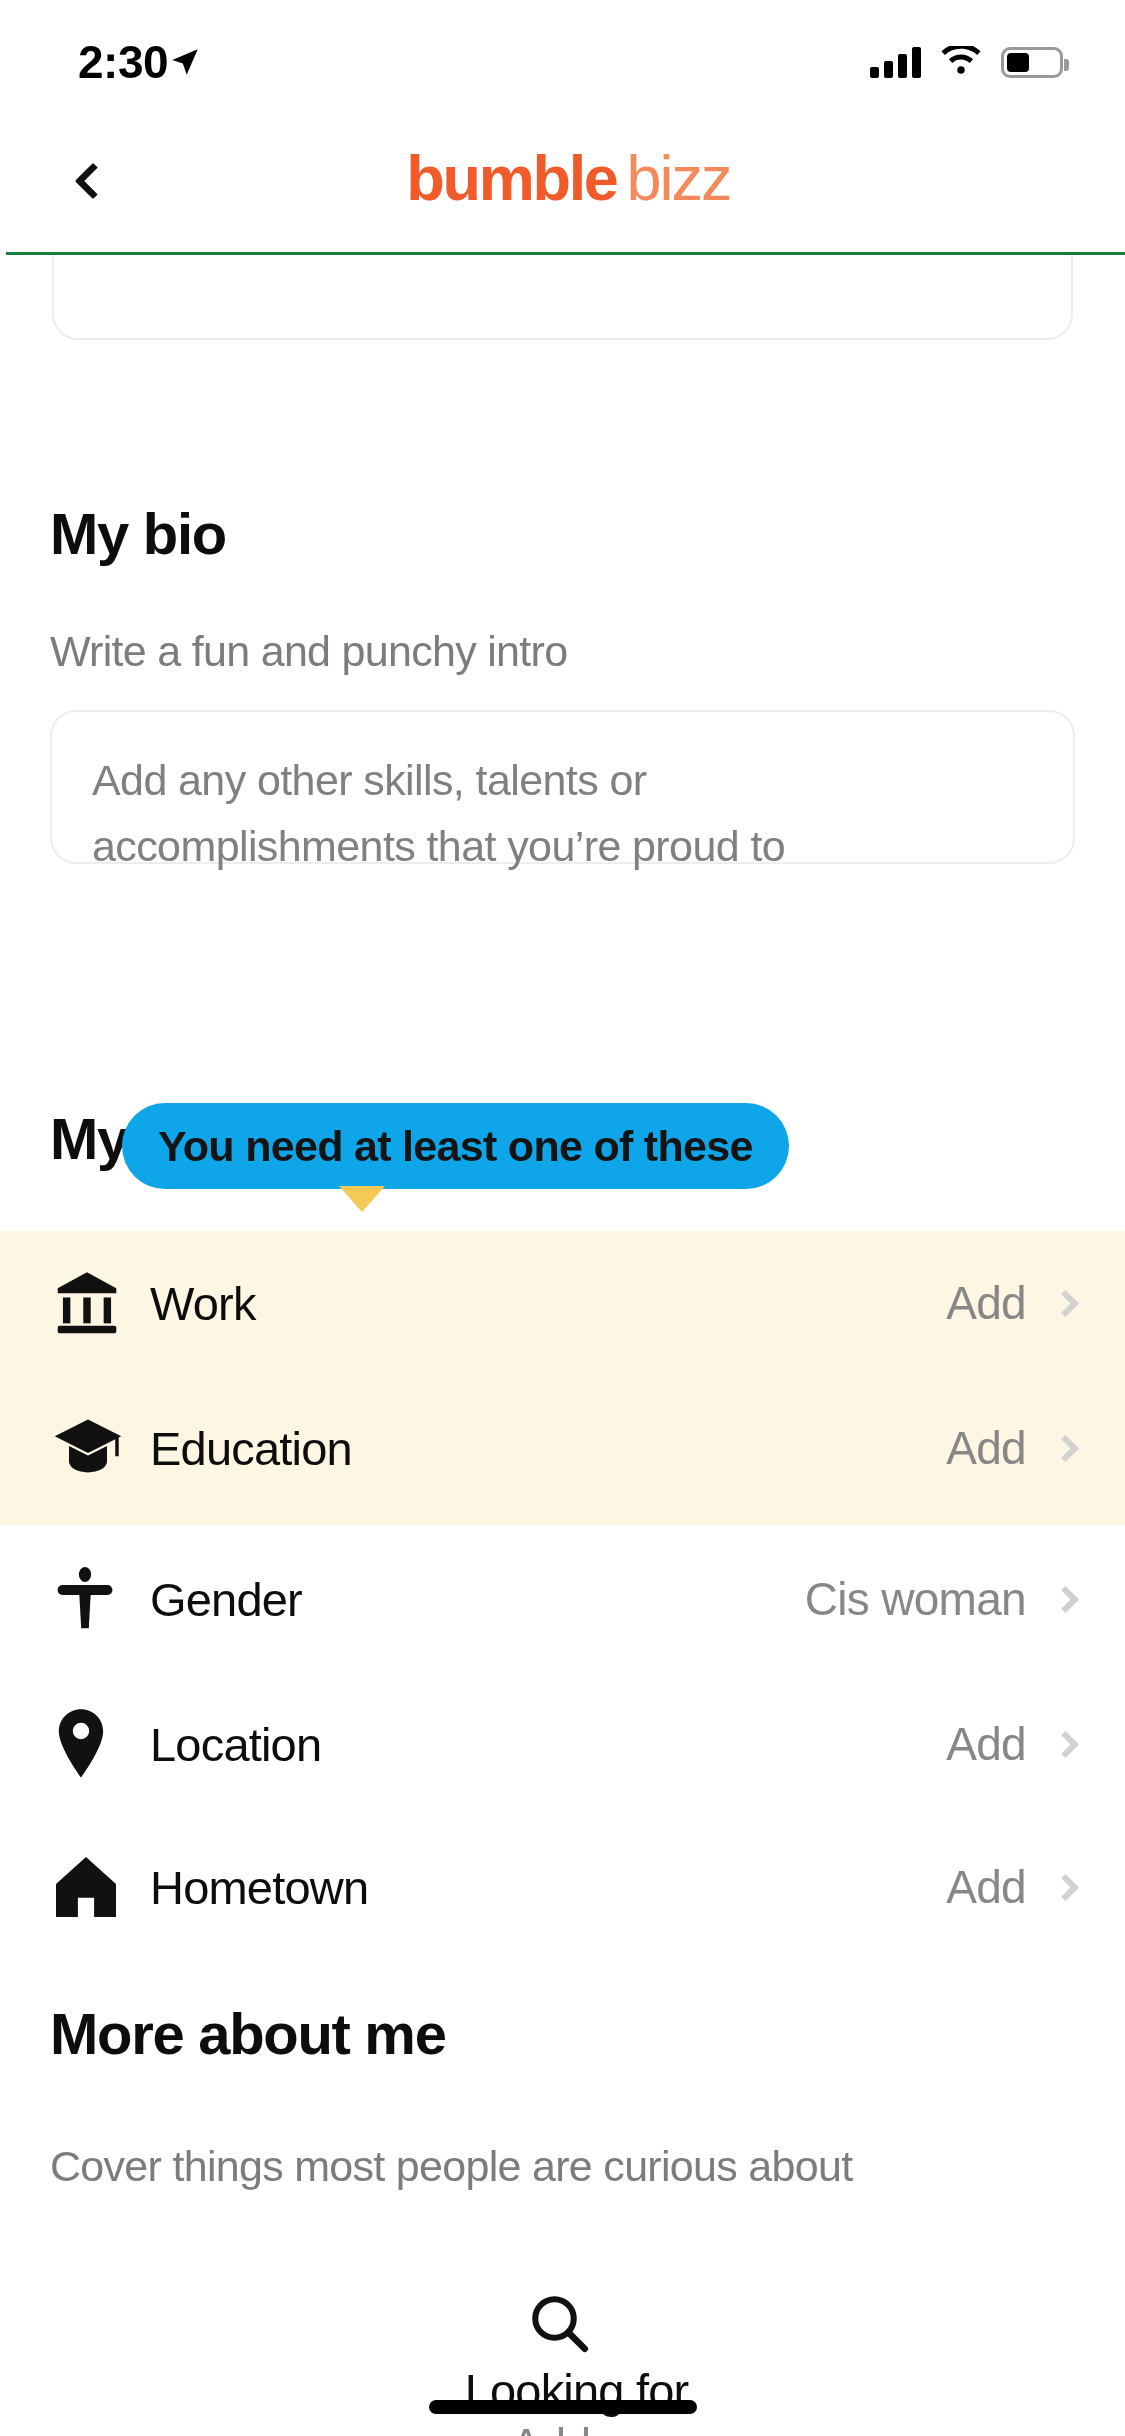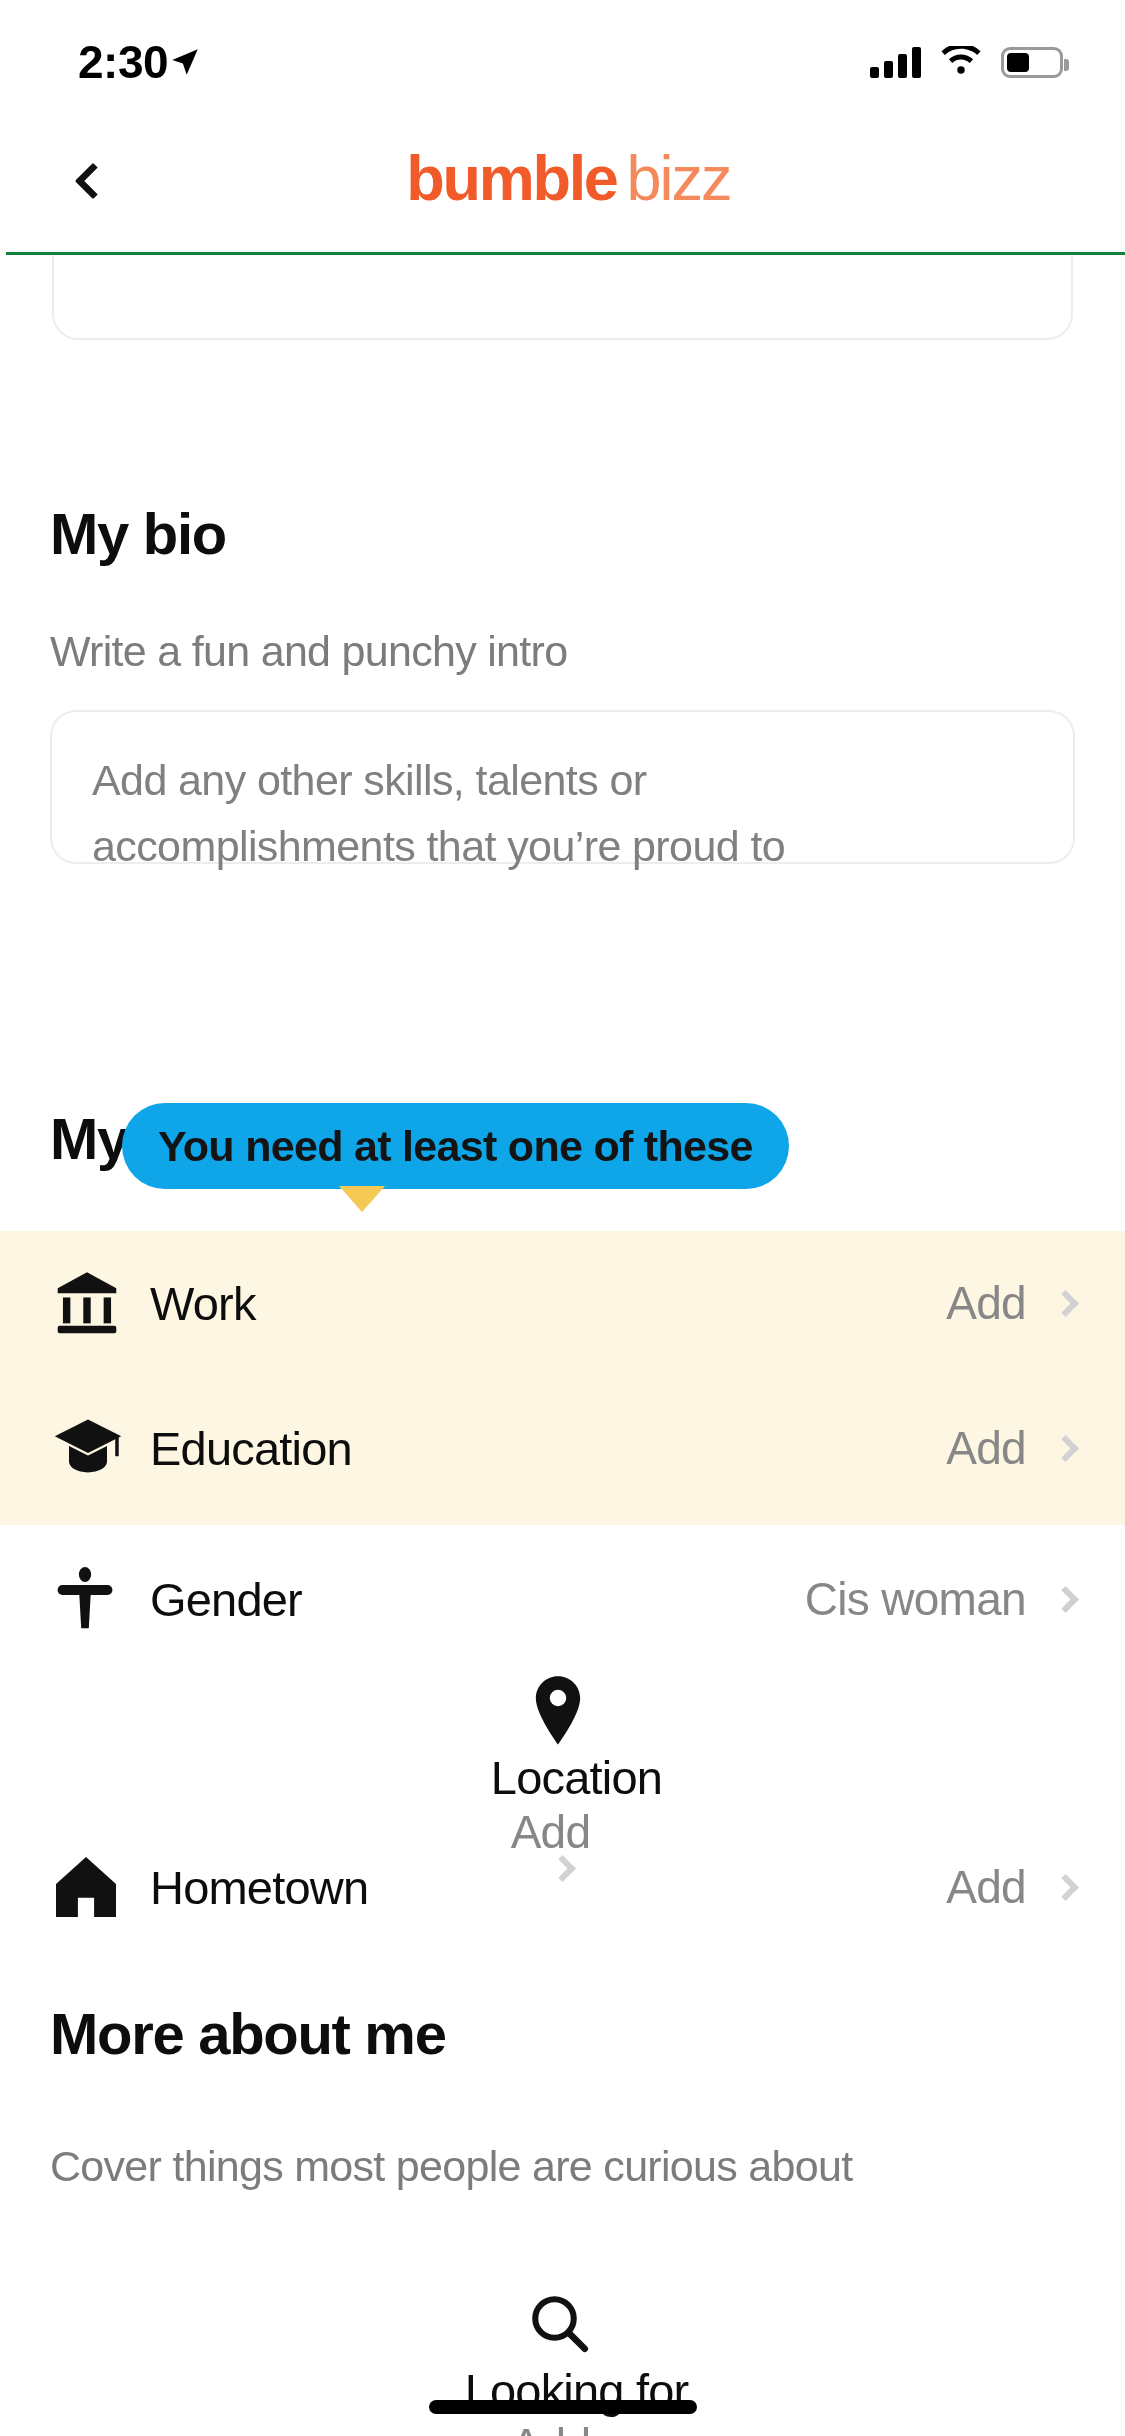--- a/index.html
+++ b/index.html
@@ -272,21 +272,21 @@
     border-right: 6px solid #d2d2d2;
     transform: rotate(45deg);
     flex: 0 0 auto;
     margin-right: 6px;
   }
   .chev-r.dark { border-color: #d0d0d0; }
 
   #row-work      { top: 1231px; }
   #row-education { top: 1376px; }
   #row-gender    { top: 1527px; }
-  #row-location  { top: 1672px; flex-direction: column; }
+  #row-location  { top: 1672px; }
   #row-hometown  { top: 1815px; }
 
   #more-title { top: 2005px; }
   #more-sub   { top: 2145px; }
 
   #row-looking { top: 2285px; flex-direction: column; }
 
   
   .home-bar {
     position: absolute;

